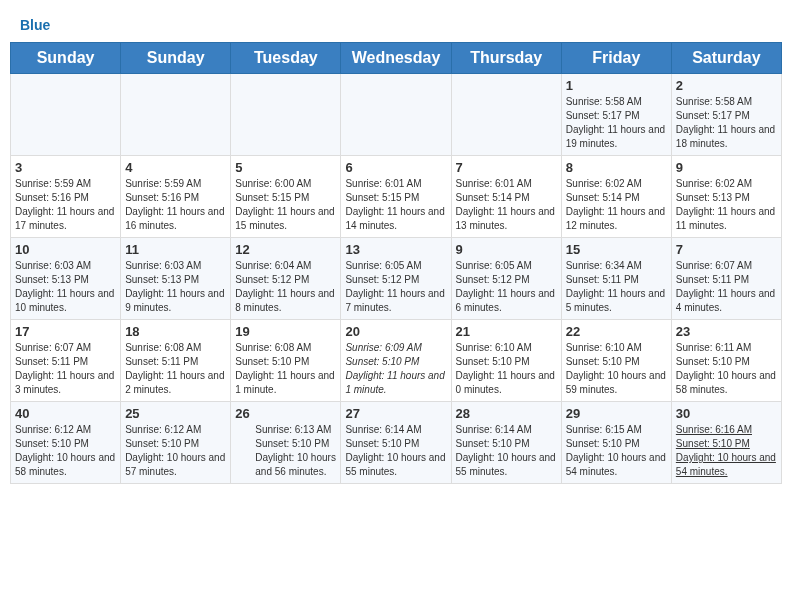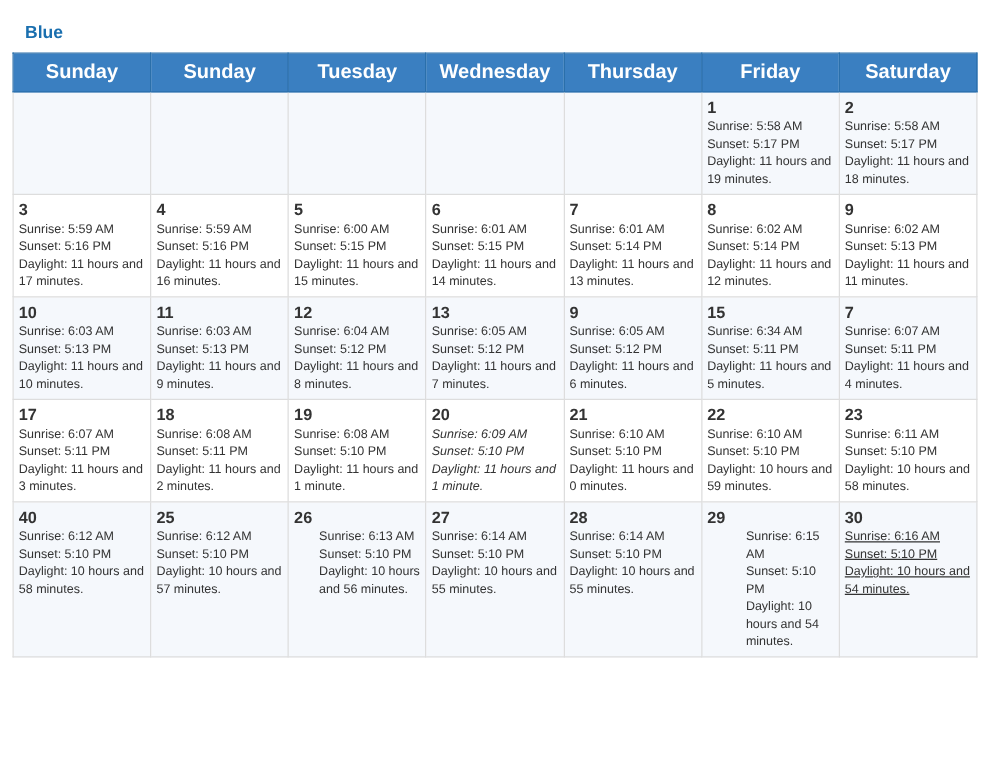--- a/index.html
+++ b/index.html
@@ -287,21 +287,21 @@
 Daylight: 10 hours and 55 minutes.</div>
           </td>
           <td>
             <span class="day-number">28</span>
             <div class="day-info" style="white-space: pre-line;">Sunrise: 6:14 AM
 Sunset: 5:10 PM
 Daylight: 10 hours and 55 minutes.</div>
           </td>
           <td>
             <span class="day-number">29</span>
-            <div class="day-info" style="white-space: pre-line; margin-left: 31px;">Sunrise: 6:15 AM
+            <div class="day-info" style="white-space: pre-line;">Sunrise: 6:15 AM
 Sunset: 5:10 PM
 Daylight: 10 hours and 54 minutes.</div>
           </td>
           <td>
             <span class="day-number">30</span>
             <div class="day-info" style="white-space: pre-line; text-decoration: underline;">Sunrise: 6:16 AM
 Sunset: 5:10 PM
 Daylight: 10 hours and 54 minutes.</div>
           </td>
         </tr>

